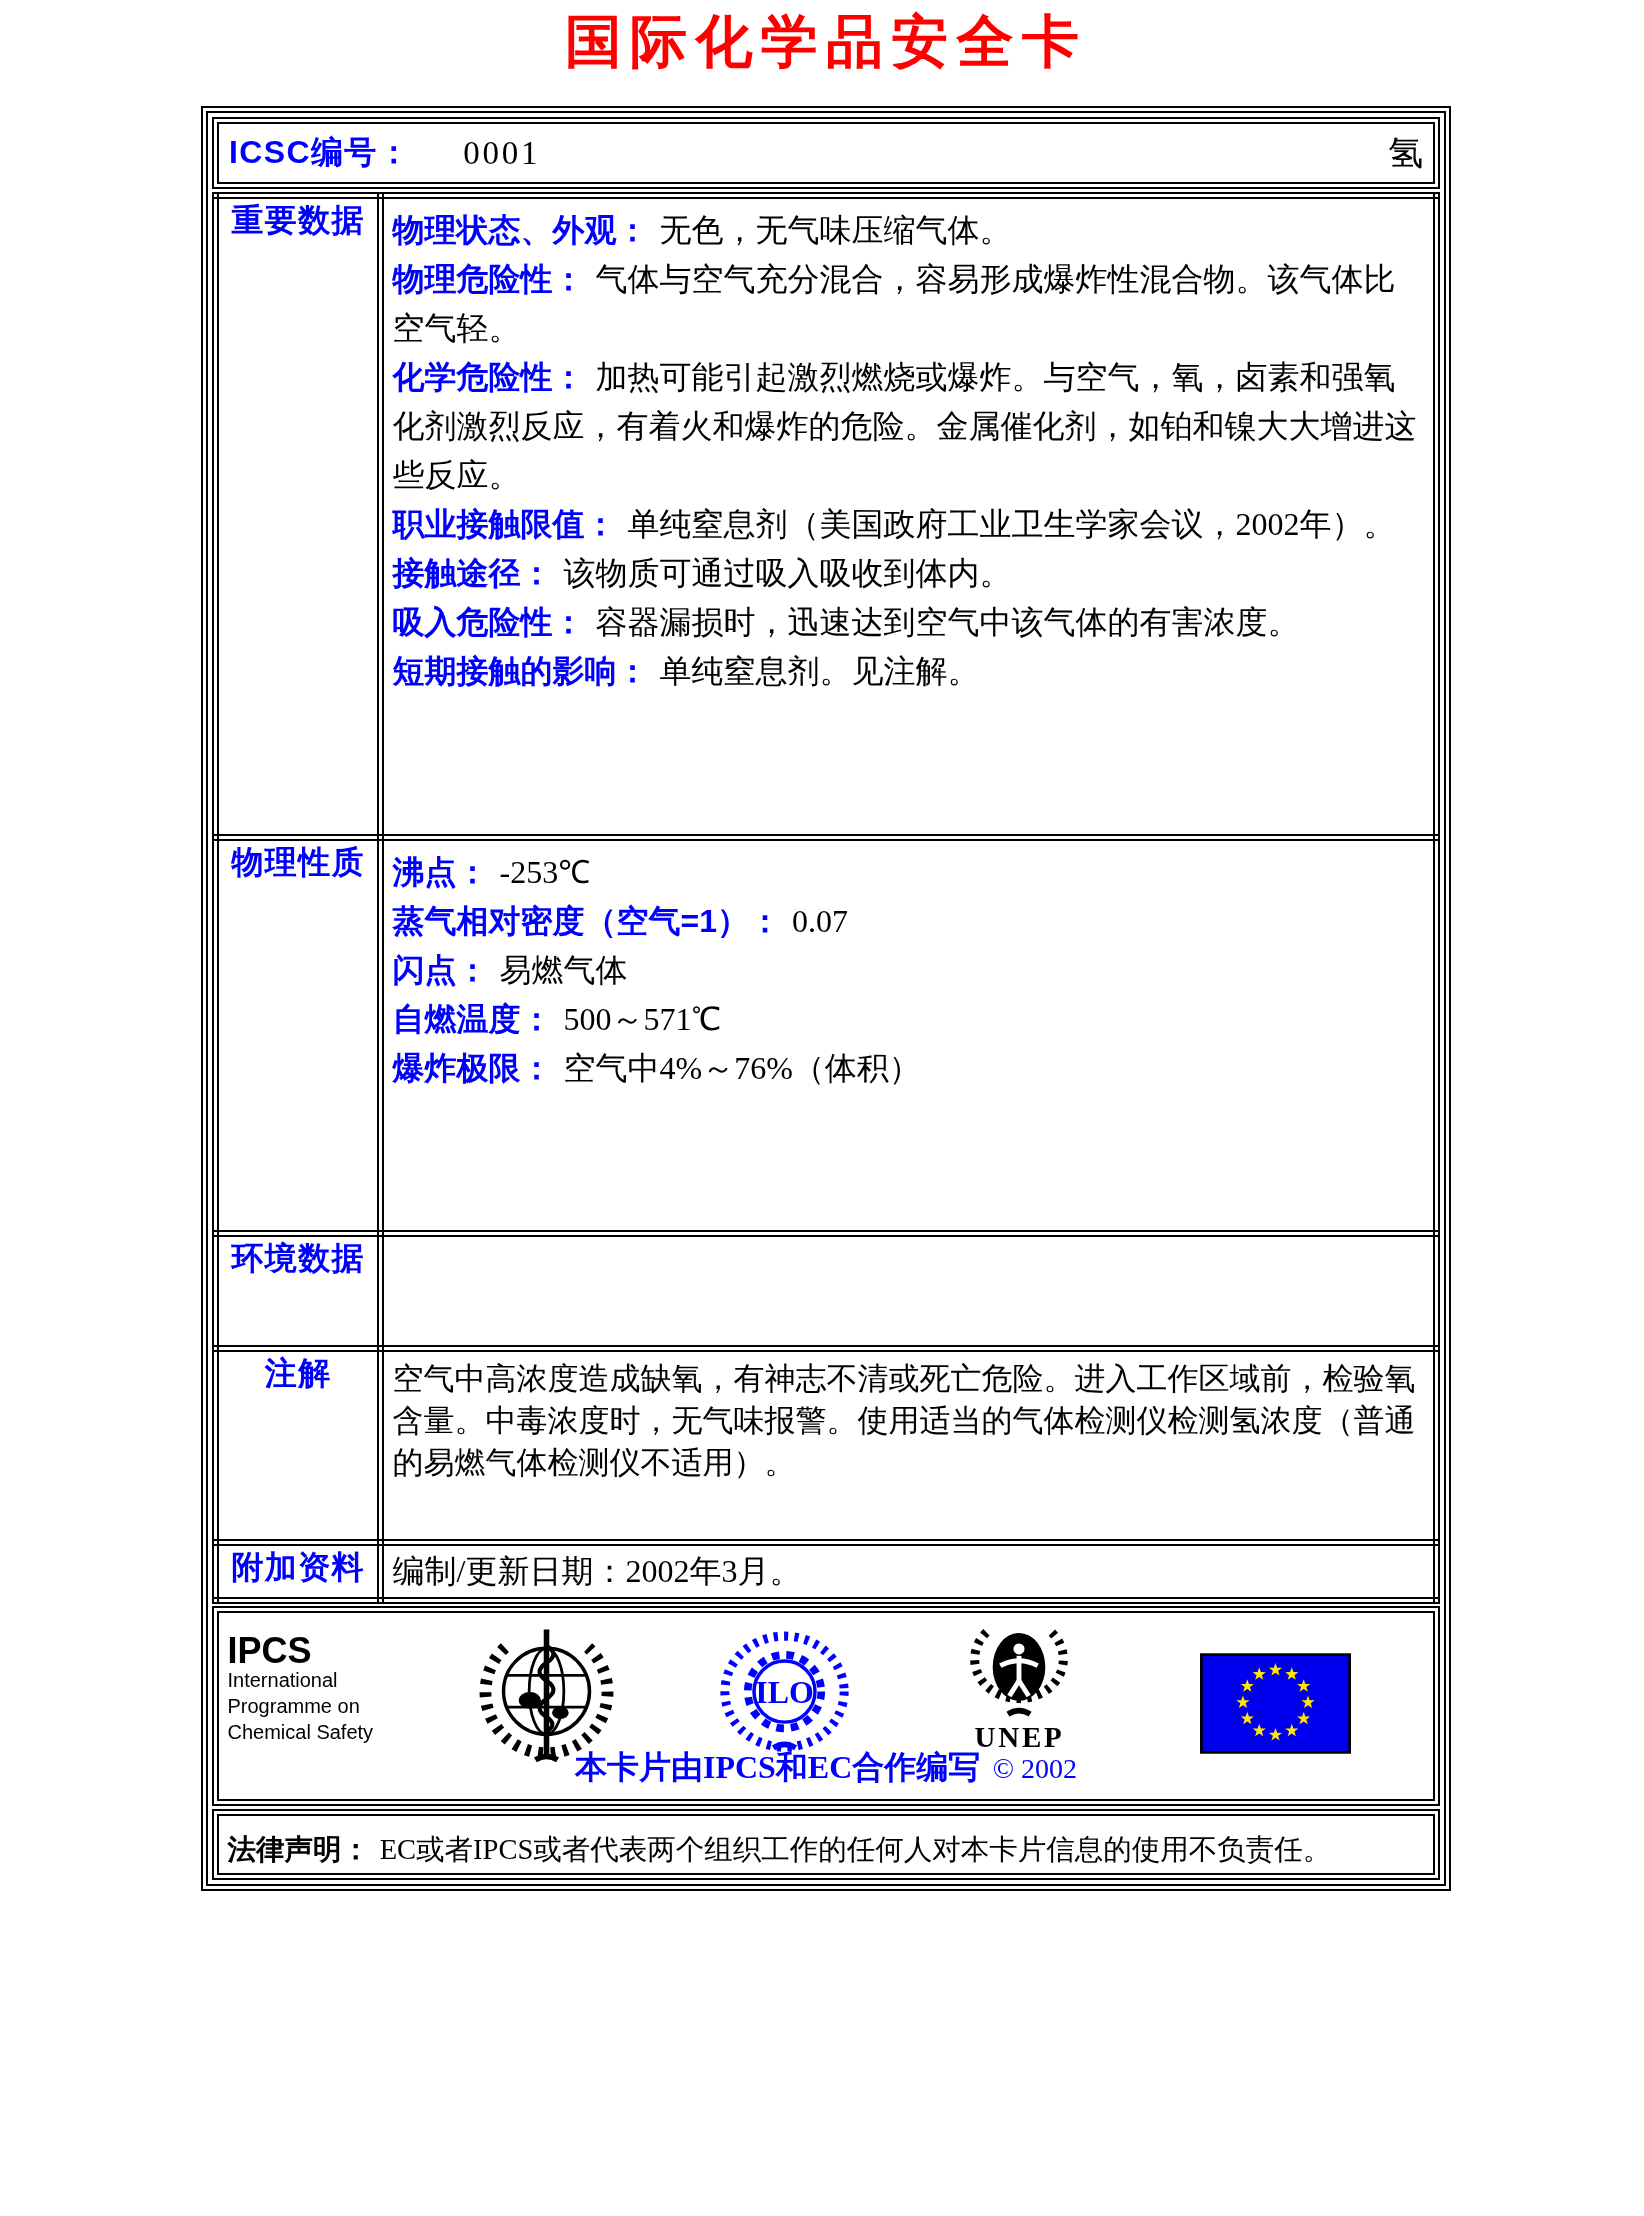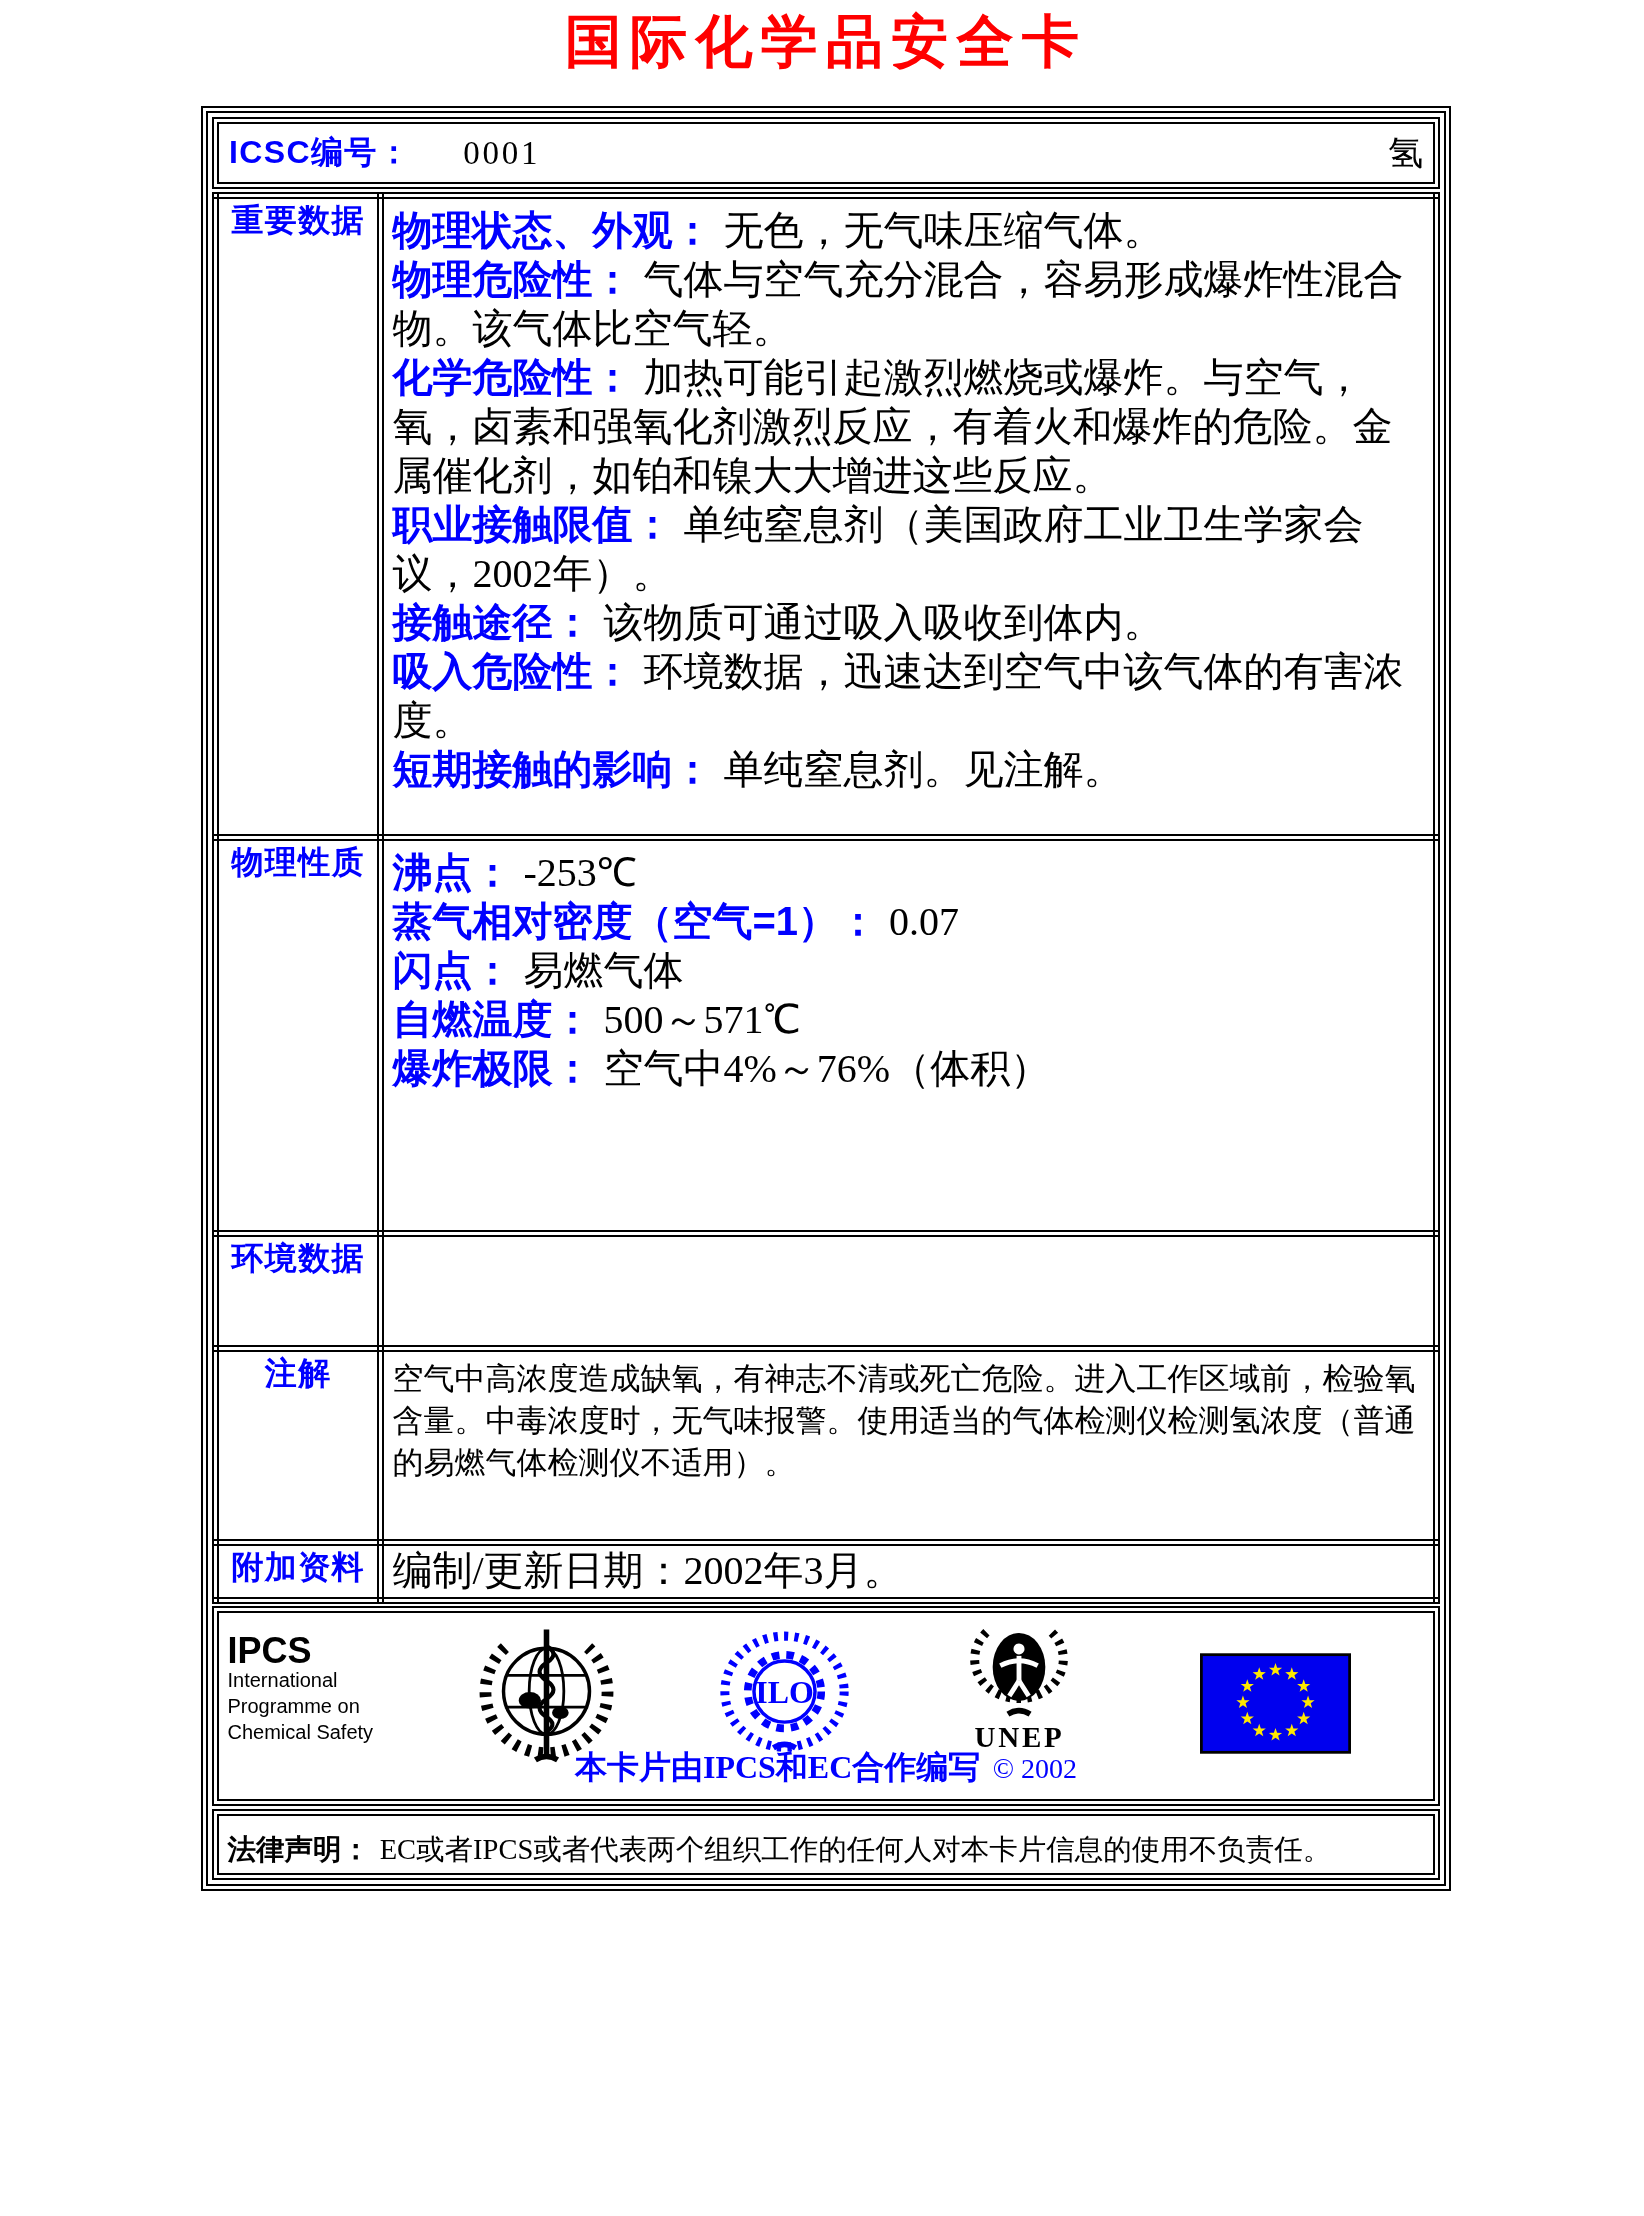--- a/index.html
+++ b/index.html
@@ -36,21 +36,21 @@
   .icsc-num{font-size:33px;margin-left:14px;letter-spacing:2.8px;}
   .chem-name{margin-left:auto;font-size:35px;}
   
   table.main{border-collapse:collapse;width:100%;table-layout:fixed;}
   table.main td{border:7px double #000;vertical-align:top;background:#fff;}
   td.rowlabel{
     width:165px;text-align:center;vertical-align:middle;
     color:var(--label_blue);font-weight:bold;font-size:32px;
     font-family:"Liberation Sans",sans-serif;letter-spacing:1.4px;
   }
-  td.content{padding:7px 8.3px;font-size:40px;line-height:49px;}
+  td.content{padding:7px 8.3px;font-size:32px;line-height:49px;}
   tr.r1 td{height:642px;}
   tr.r2 td{height:396px;}
   tr.r3 td{height:115px;}
   tr.r4 td{height:194px;}
   tr.r5 td{height:54px;}
   tr.r4 td.content{font-size:31px;line-height:42px;padding-top:5.6px;}
   tr.r5 td.content{line-height:38px;padding-top:5.6px;}
   .item{margin:0;}
   .ilbl{
     color:var(--label_blue);font-weight:bold;
@@ -117,21 +117,21 @@
         <div class="item">
           <span class="ilbl">化学危险性：</span><span class="itxt">加热可能引起激烈燃烧或爆炸。与空气，氧，卤素和强氧化剂激烈反应，有着火和爆炸的危险。金属催化剂，如铂和镍大大增进这些反应。</span>
         </div>
         <div class="item">
           <span class="ilbl">职业接触限值：</span><span class="itxt">单纯窒息剂（美国政府工业卫生学家会议，2002年）。</span>
         </div>
         <div class="item">
           <span class="ilbl">接触途径：</span><span class="itxt">该物质可通过吸入吸收到体内。</span>
         </div>
         <div class="item">
-          <span class="ilbl">吸入危险性：</span><span class="itxt">环境数据，迅速达到空气中该气体的有害浓度。</span>
+          <span class="ilbl">吸入危险性：</span><span class="itxt">容器漏损时，迅速达到空气中该气体的有害浓度。</span>
         </div>
         <div class="item">
           <span class="ilbl">短期接触的影响：</span><span class="itxt">单纯窒息剂。见注解。</span>
         </div>
       </td>
     </tr>
     <tr class="r2">
       <td class="rowlabel">物理性质</td>
       <td class="content">
         <div class="item">

